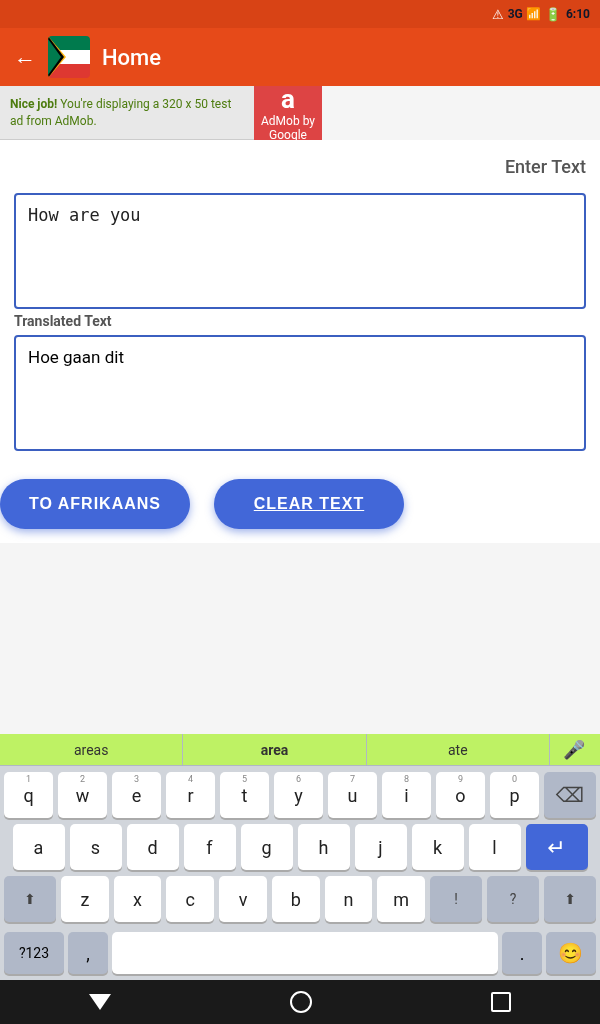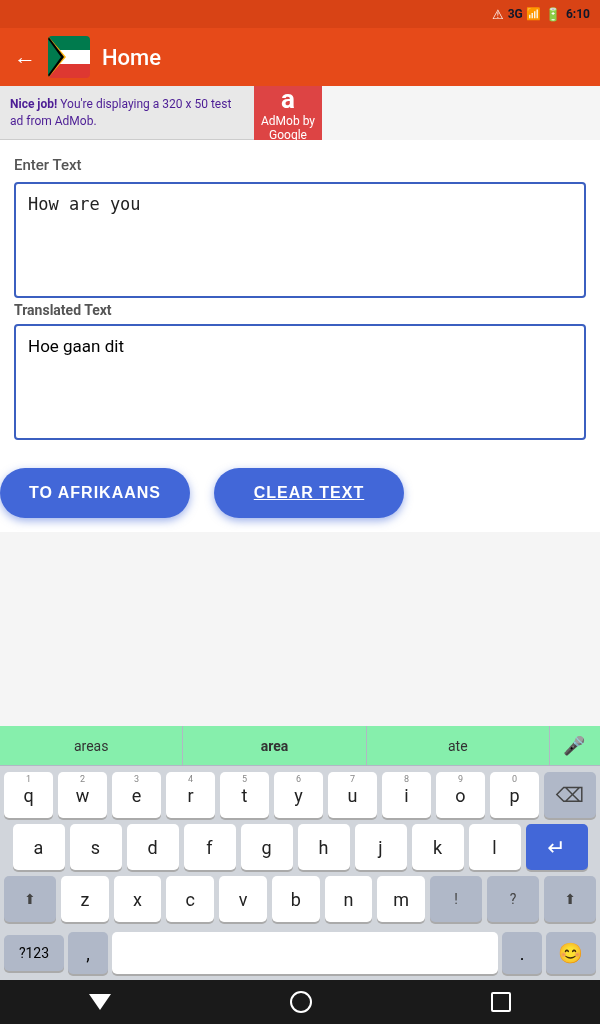--- a/index.html
+++ b/index.html
@@ -75,21 +75,21 @@
       height: 54px;
       background: #e8e8e8;
       display: flex;
       align-items: center;
       border-bottom: 1px solid #ccc;
     }
     .ad-text-area {
       flex: 1;
       padding: 6px 10px;
       font-size: 12px;
-      color: #4c1d95;
+      color: #4d7c0f;
       line-height: 1.4;
     }
     .ad-bold { font-weight: bold; }
     .ad-logo {
       width: 68px;
       height: 54px;
       background: #d44;
       display: flex;
       align-items: center;
       justify-content: center;
@@ -107,24 +107,25 @@
     }
 
     
     .main-content {
       width: 600px;
       background: white;
       padding: 16px 14px 10px 14px;
     }
 
     .section-label {
-      font-size: 15px;
+      font-size: 18px;
       color: #555;
-      margin-bottom: 8px;
+      margin-bottom: 16px;
       font-weight: 500;
+      text-align: right;
     }
 
     .text-input-box {
       width: 100%;
       height: 116px;
       border: 2px solid #3b5fc0;
       border-radius: 4px;
       padding: 10px 12px;
       font-size: 17px;
       color: #222;
@@ -197,22 +198,22 @@
     .keyboard {
       width: 600px;
       background: #d1d5db;
       position: absolute;
       bottom: 44px;
       left: 0;
     }
 
     .keyboard-suggestions {
       width: 100%;
-      height: 40px;
-      background: #86efac;
+      height: 32px;
+      background: #bef264;
       display: flex;
       align-items: center;
       border-bottom: 1px solid #b0b8c4;
     }
     .suggestion-item {
       flex: 1;
       text-align: center;
       font-size: 14px;
       color: #333;
       padding: 0 8px;
@@ -288,21 +289,21 @@
 
     .keyboard-bottom {
       display: flex;
       align-items: center;
       gap: 4px;
       padding: 0 4px 6px 4px;
     }
     .key-num-sym {
       min-width: 60px;
       max-width: 70px;
-      height: 36px;
+      height: 42px;
       background: #b0b8c8;
       border-radius: 5px;
       display: flex;
       align-items: center;
       justify-content: center;
       font-size: 14px;
       cursor: pointer;
       box-shadow: 0 2px 0 #aaa;
       flex: 0 0 auto;
     }

